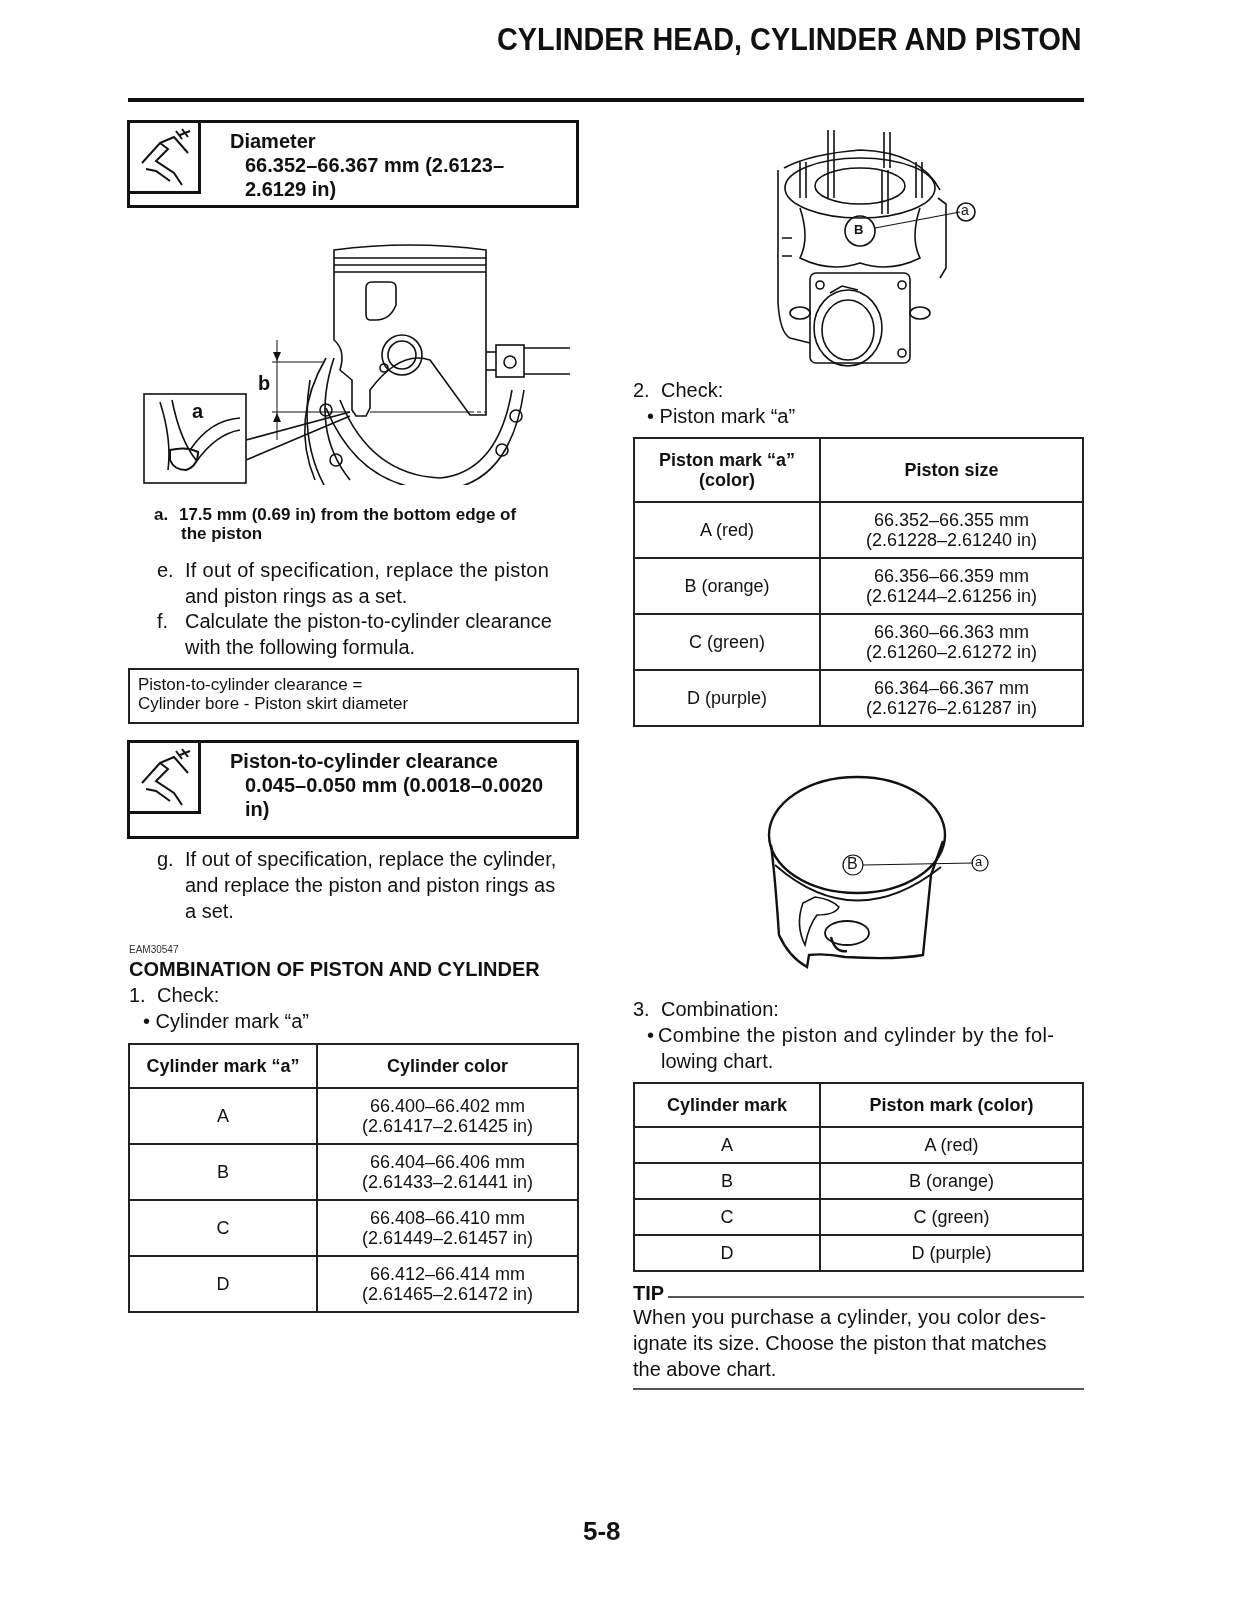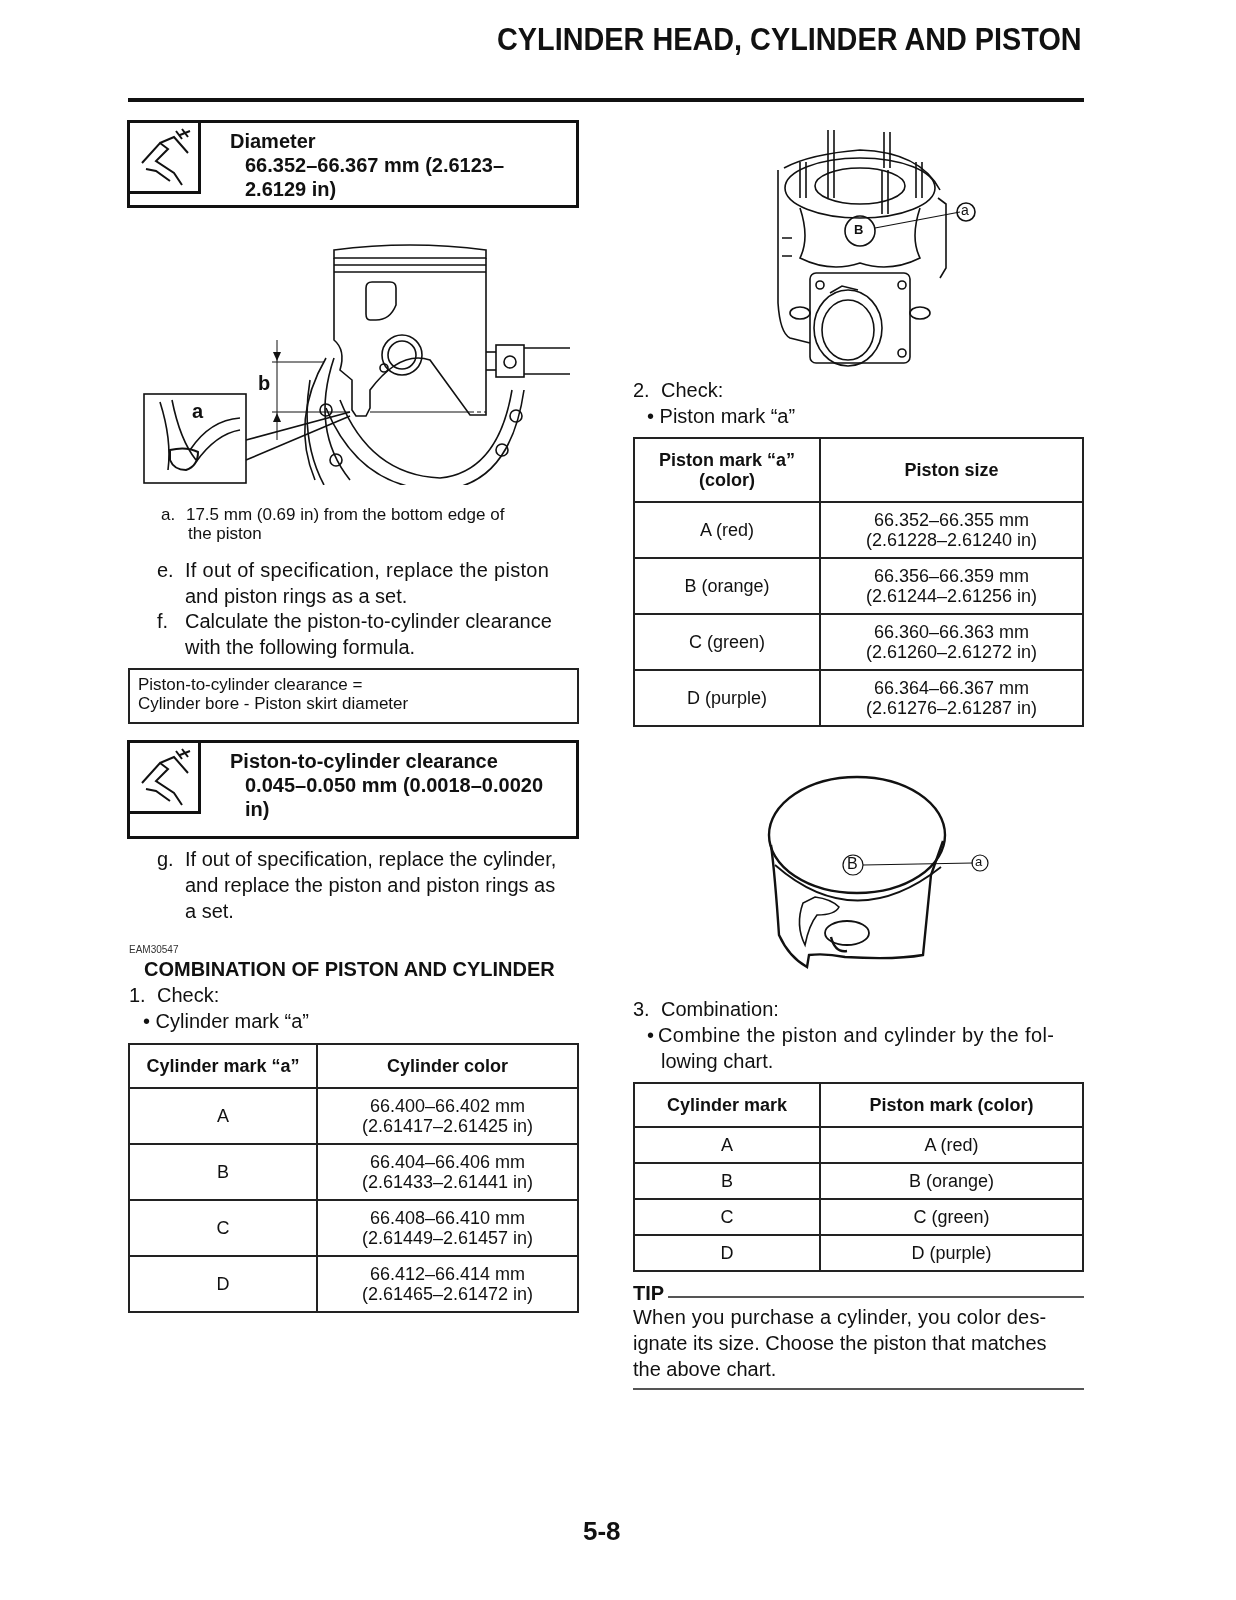--- a/index.html
+++ b/index.html
@@ -15,21 +15,21 @@
   .cap { font-size: 17px; line-height: 19px; }
   .formula { border: 2px solid #222; box-sizing: border-box; font-size: 17px; line-height: 19px; padding: 5px 8px; }
   table.dt { border-collapse: collapse; position: absolute; font-size: 18px; }
   table.dt td, table.dt th { border: 2px solid #222; text-align: center; vertical-align: middle; padding: 0; line-height: 20px; }
   table.dt th { font-weight: bold; }
   .bullet::before { content: "• "; }
   .tip-label { font-weight: bold; font-size: 20px; }
   .tip-line { height: 2px; background: #555; }
   .pagenum { font-weight: bold; font-size: 26px; }
   .eam { font-size: 10px; color: #333; }
-  .heading { font-weight: bold; font-size: 20px; margin-left: 15px; }
+  .heading { font-weight: bold; font-size: 20px; }
 </style>
 </head>
 <body>
 
 <div class="abs title">CYLINDER HEAD, CYLINDER AND PISTON</div>
 <div class="abs rule-top"></div>
 
 <div class="abs specbox" style="left:127px; top:120px; width:452px; height:88px;">
   <div class="specicon">
     <svg width="68" height="68" viewBox="0 0 68 68">
@@ -92,21 +92,21 @@
       <line x1="106" y1="220" x2="210" y2="176"></line>
       <line x1="106" y1="200" x2="210" y2="172"></line>
     </g>
     <polygon points="133,112 141,112 137,121" fill="#111"></polygon>
     <polygon points="133,182 141,182 137,173" fill="#111"></polygon>
   </svg>
   <span class="abs" style="left:118px; top:132px; font-weight:bold; font-size:20px;">b</span>
   <span class="abs" style="left:52px; top:160px; font-weight:bold; font-size:20px;">a</span>
 </div>
 
-<div class="abs cap" style="left:161px; top:505px; width:430px;">
+<div class="abs cap" style="left:154px; top:505px; width:430px;font-weight:bold;">
   <span>a.</span>
   <span style="padding-left:6px;">17.5 mm (0.69 in) from the bottom edge of</span><br>
   <span style="padding-left:27px;">the piston</span>
 </div>
 
 <div class="abs body-text" style="left:157px; top:557px; width:422px;">
   <span style="display:inline-block; width:28px;">e.</span><span style="letter-spacing:0.3px;">If out of specification, replace the piston</span><br>
   <span style="padding-left:28px;">and piston rings as a set.</span>
 </div>
 <div class="abs body-text" style="left:157px; top:608px; width:422px;">

